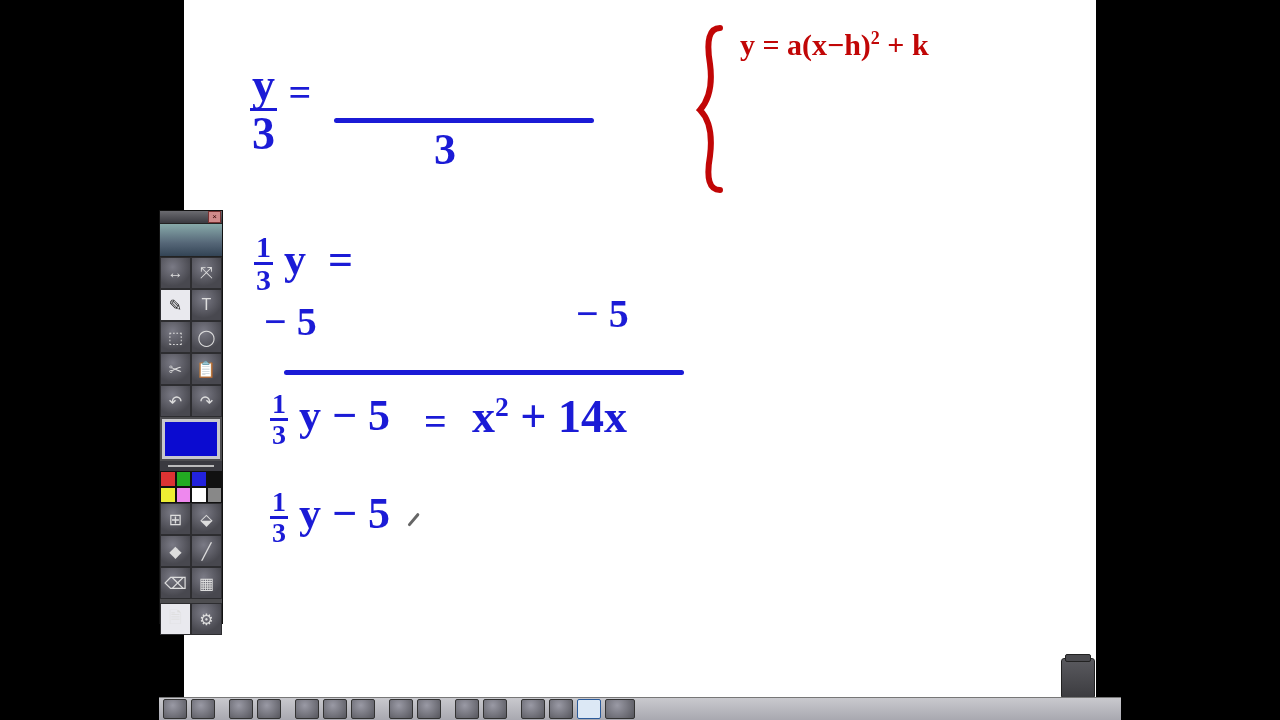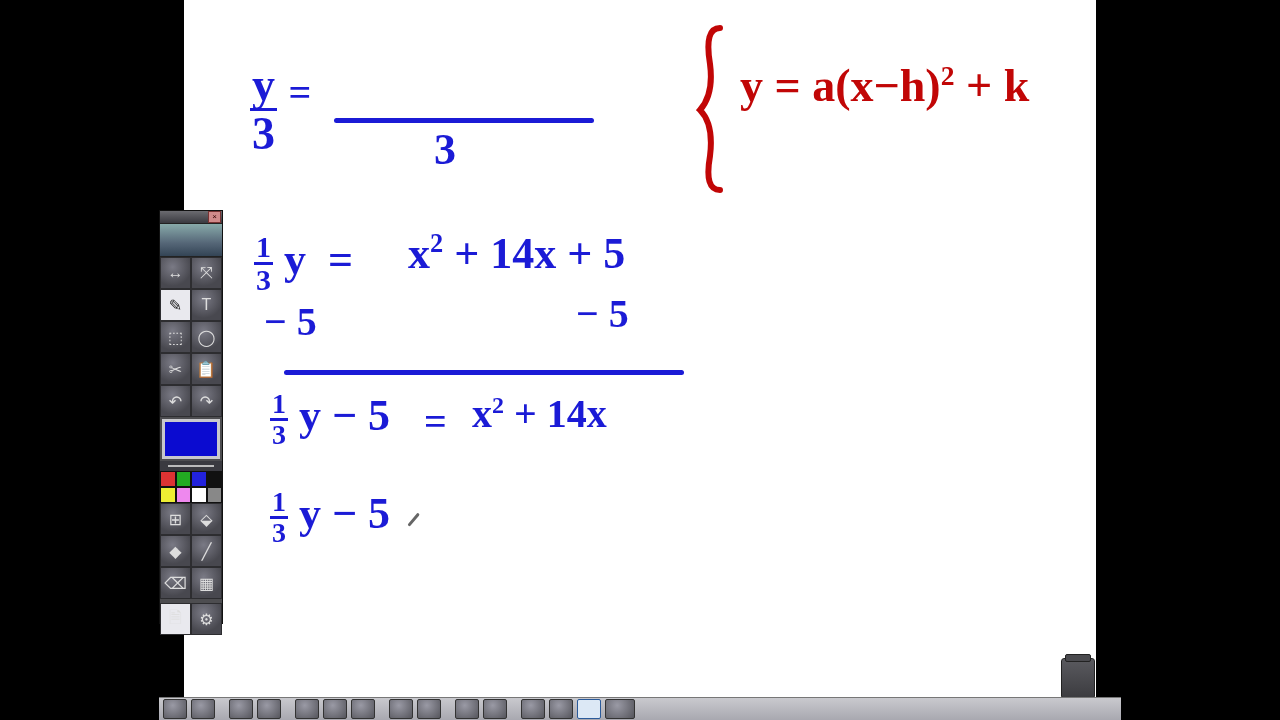--- a/index.html
+++ b/index.html
@@ -56,32 +56,31 @@
     <span style="font-size:40px;vertical-align:14px"> = </span>
   </span>
   <div class="hline" style="left:150px;top:118px;width:260px"></div>
   <span class="ink blue" style="left:250px;top:124px;font-size:44px">3</span>
 
   <div class="brace" style="left:512px;top:24px">
     <svg viewBox="0 0 30 170">
         <path d="M24 4 Q8 4 14 40 Q18 70 4 86 Q18 100 14 132 Q8 166 24 166" stroke="#c10606" stroke-width="6" fill="none" stroke-linecap="round"></path>
       </svg>
   </div>
-  <span class="ink red" style="left:556px;top:59px;font-size:46px">y = a(x−h)<sup>2</sup> + k</span>
+  <span class="ink red" style="left:556px;top:28px;font-size:30px">y = a(x−h)<sup>2</sup> + k</span>
 
   <span class="ink blue" style="left:70px;top:232px;font-size:44px"><span class="frac" style="font-size:30px"><span class="n">1</span><span class="d">3</span></span> y&nbsp;&nbsp;=</span>
-  <span class="ink blue" style="left:224px;top:228px;font-size:44px">x<sup>2</sup> + 14x + 5</span>
   <span class="ink blue" style="left:80px;top:298px;font-size:40px">− 5</span>
   <span class="ink blue" style="left:392px;top:290px;font-size:40px">− 5</span>
 
   <div class="hline" style="left:100px;top:370px;width:400px"></div>
 
   <span class="ink blue" style="left:86px;top:390px;font-size:44px"><span class="frac" style="font-size:28px"><span class="n">1</span><span class="d">3</span></span> y − 5</span>
   <span class="ink blue" style="left:240px;top:398px;font-size:40px">=</span>
-  <span class="ink blue" style="left:288px;top:390px;font-size:40px">x<sup>2</sup> + 14x</span>
+  <span class="ink blue" style="left:288px;top:390px;font-size:46px">x<sup>2</sup> + 14x</span>
 
   <span class="ink blue" style="left:86px;top:488px;font-size:44px"><span class="frac" style="font-size:28px"><span class="n">1</span><span class="d">3</span></span> y − 5</span>
   <div class="cursor" style="left:222px;top:512px"></div>
 
 </div>
 
 <div class="palette">
   <div class="title">
       <div class="x">×</div>
     </div>

